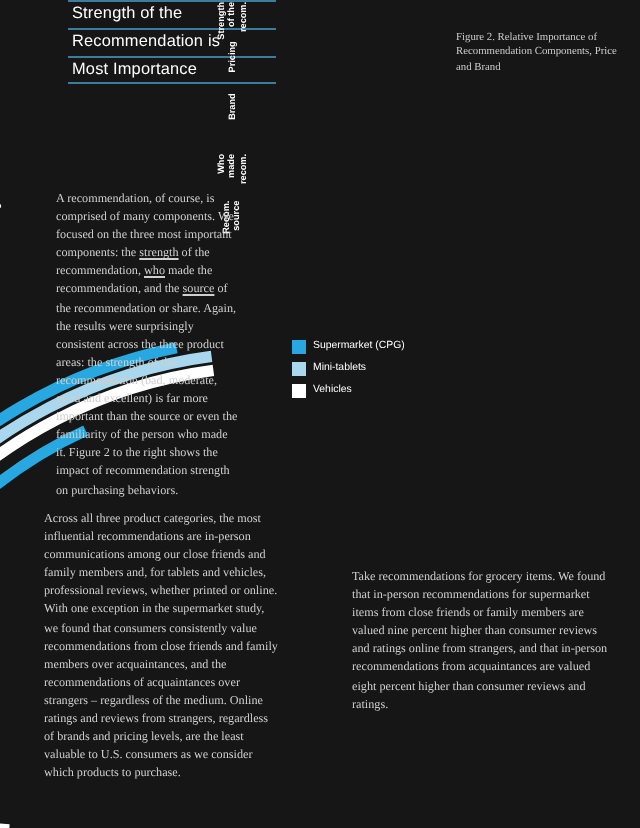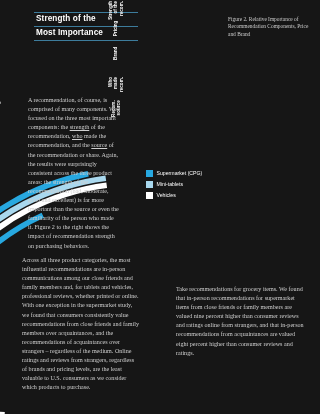--- a/index.html
+++ b/index.html
@@ -8,23 +8,23 @@
     width:320px;height:414px;overflow:hidden;
     background:#161616;
     font-family:"Liberation Serif", serif;
     color:#d8d8d8;
     position:relative;
   }
   #page{position:absolute;inset:0;width:320px;height:414px;overflow:hidden;}
 
   
   .headline{
-    position:absolute;left:34px;top:12px;width:104px;
+    position:absolute;left:34px;top:0;width:104px;
     font-family:"Liberation Sans", sans-serif;
-    font-weight:bold;font-size:8.2px;line-height:1.0;
+    font-weight:normal;font-size:8.2px;line-height:1.0;
     color:#ffffff;letter-spacing:.1px;
   }
   .headline .hl-line{
     display:block;padding:2.4px 0 2.2px 2px;
     border-bottom:0.8px solid #3d7c9c;
   }
   .headline .hl-line:first-child{border-top:0.8px solid #3d7c9c;}
 
   
   .bodytext{
@@ -75,20 +75,21 @@
     font-size:5.2px;color:#ffffff;white-space:nowrap;
   }
 </style>
 </head>
 <body>
 
 <div id="page">
 
   <div class="headline">
     <span class="hl-line">Strength of the</span>
+    <span class="hl-line">Recommendation is</span>
     <span class="hl-line">Most Importance</span>
   </div>
 
   <div class="figcaption">Figure 2. Relative Importance of Recommendation Components, Price and Brand</div>
 
   <div id="chart">
     <svg id="chart-svg" width="320" height="414" viewBox="0 0 320 414">
         <path d="M -114.5 421.00000000000006 A 252 252 0 0 1 88.20783402804398 173.8678847786206" stroke="#27a8e0" stroke-width="5.6" fill="none" stroke-linecap="butt"></path>
         <path d="M -107.4 421.00000000000006 A 244.9 244.9 0 0 1 105.78841764680845 178.1618120133146" stroke="#a9d8ee" stroke-width="5.6" fill="none" stroke-linecap="butt"></path>
         <path d="M -100.30000000000001 421.00000000000006 A 237.8 237.8 0 0 1 106.70778161049837 185.20203714481914" stroke="#ffffff" stroke-width="5.6" fill="none" stroke-linecap="butt"></path>

